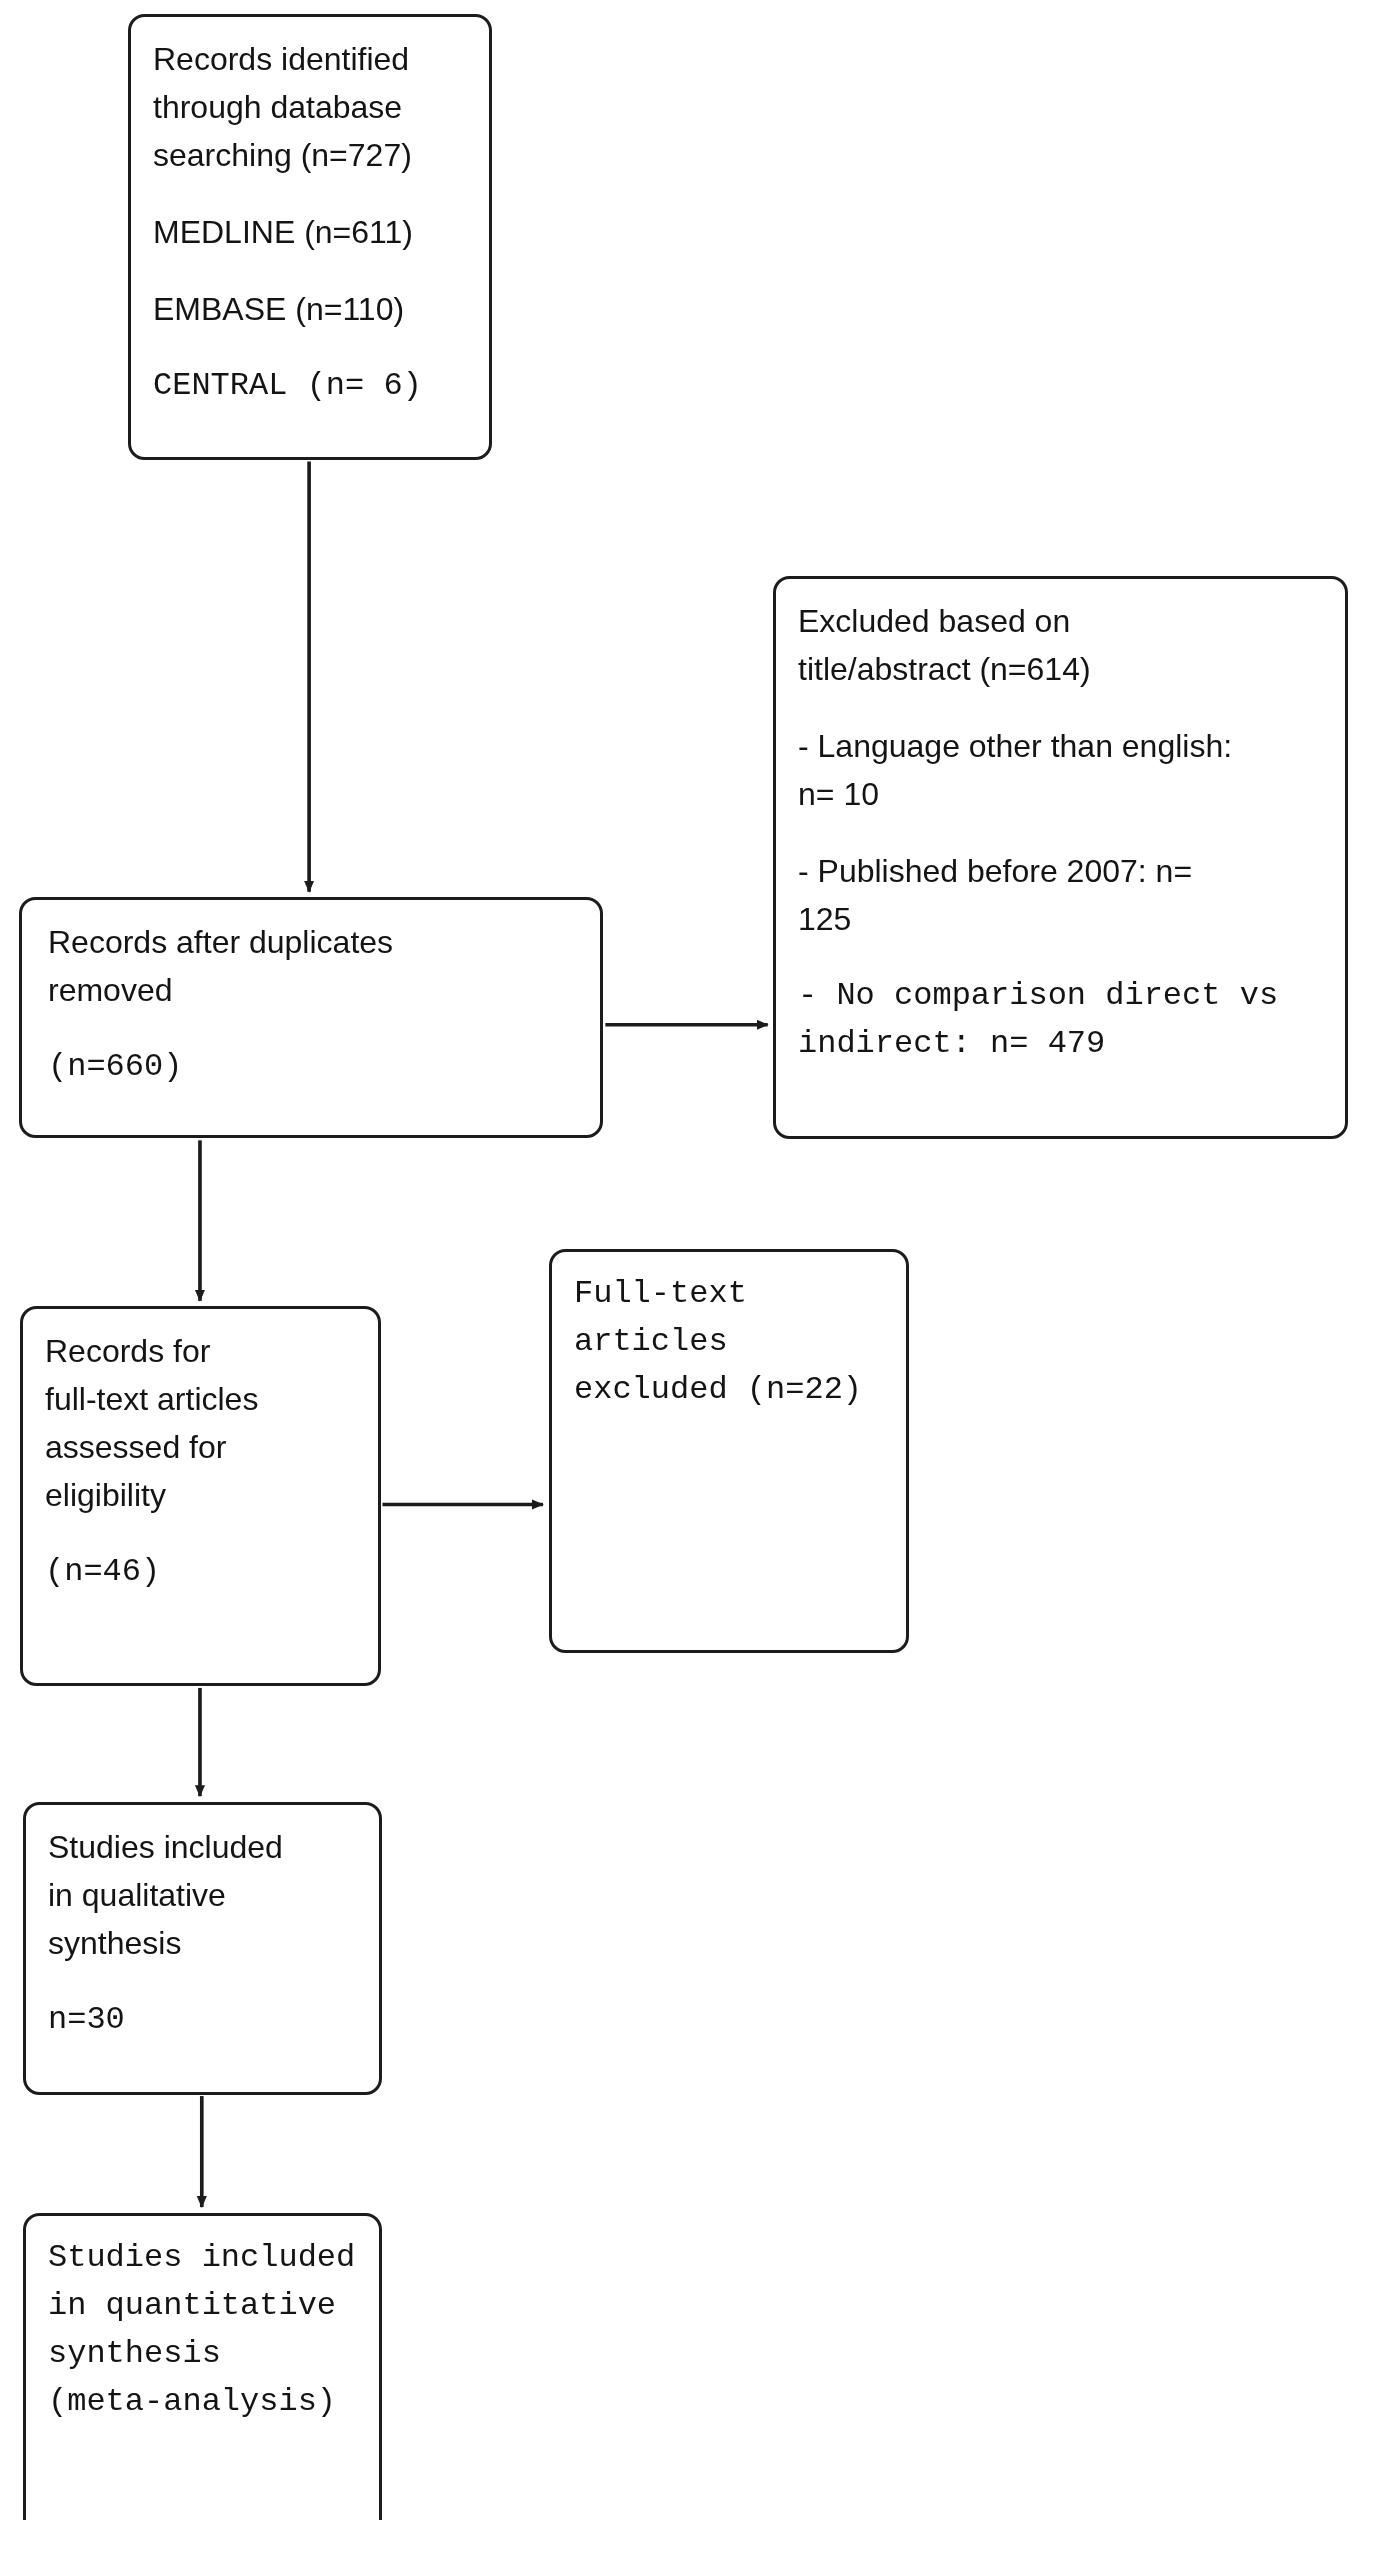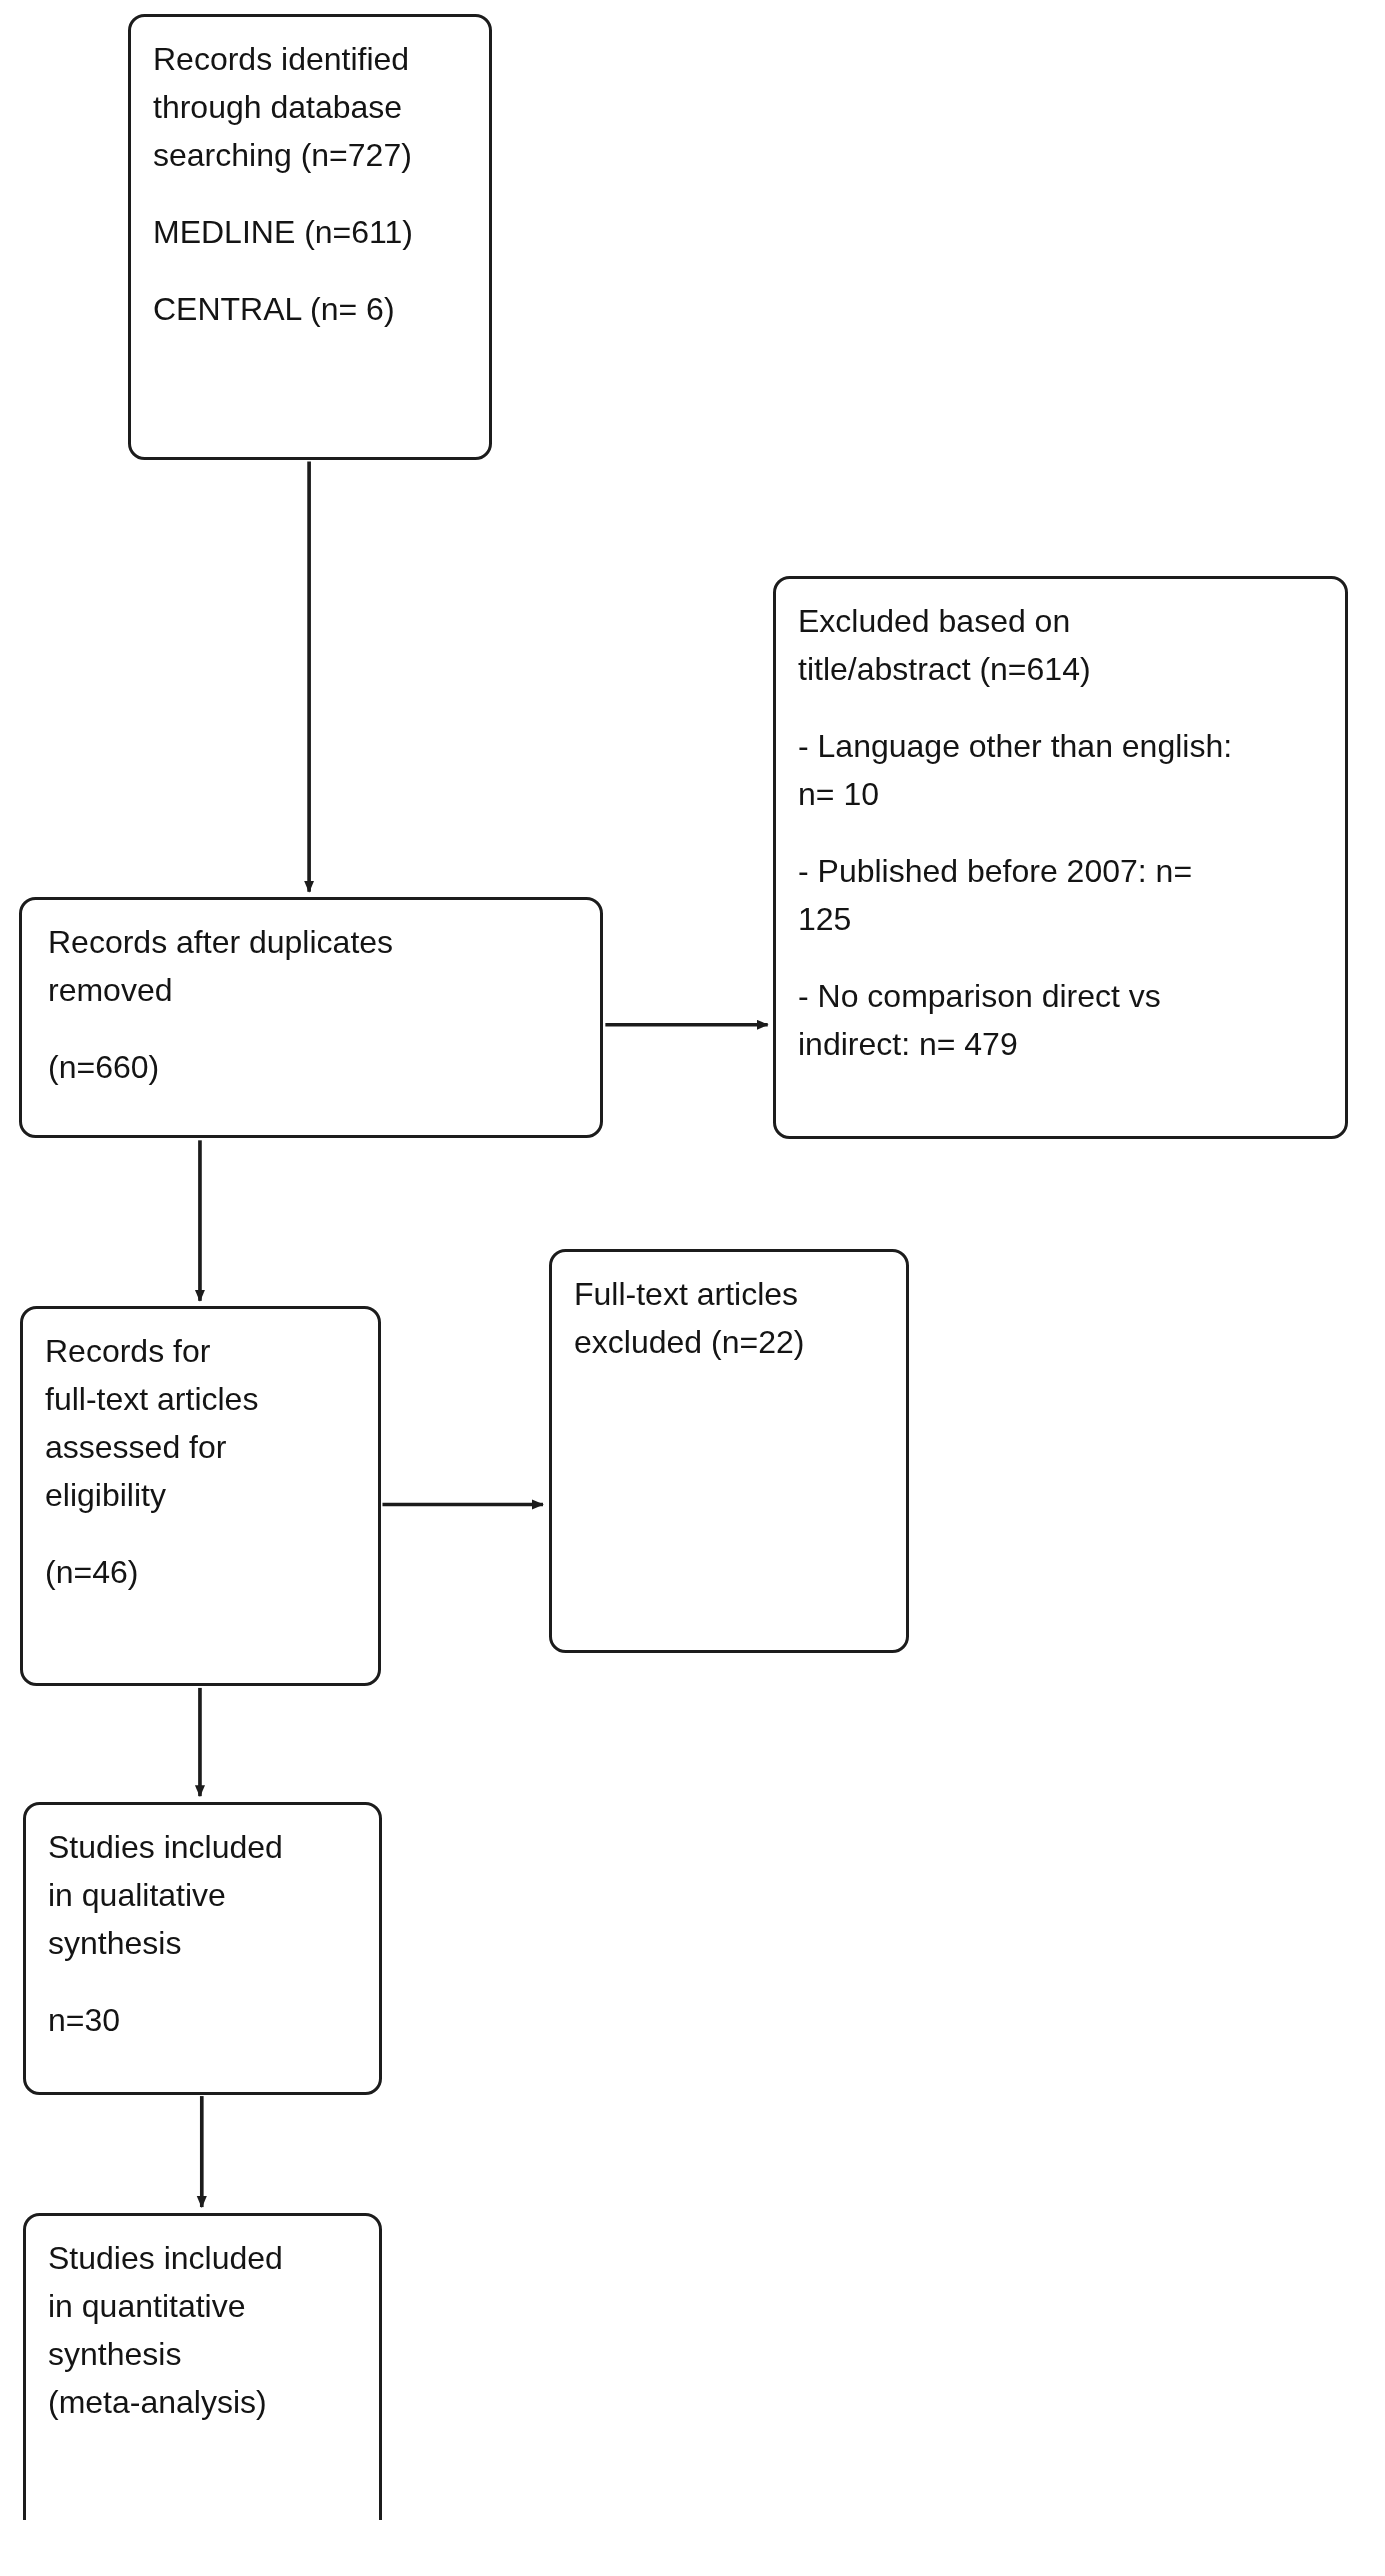--- a/index.html
+++ b/index.html
@@ -25,20 +25,21 @@
     font-size: 32px;
     line-height: 48px;
     letter-spacing: 0px;
   }
   .box p {
     margin: 0 0 29px 0;
     white-space: pre-line;
   }
   .box p:last-child {
     margin-bottom: 0;
+    font-family: Liberation Mono, monospace;
   }
   svg.connectors {
     position: absolute;
     left: 0;
     top: 0;
     width: 1385px;
     height: 2576px;
     pointer-events: none;
   }
   svg.connectors line {
@@ -63,20 +64,21 @@
     <line x1="417" y1="1640" x2="592" y2="1640" marker-end="url(#arrowhead)"></line>
     <line x1="218" y1="1840" x2="218" y2="1958" marker-end="url(#arrowhead)"></line>
     <line x1="220" y1="2285" x2="220" y2="2406" marker-end="url(#arrowhead)"></line>
   </svg>
 
   <div class="box" style="left:128px; top:13.8px; width:364px; height:446px;">
     <p>Records identified
 through database
 searching (n=727)</p>
     <p>MEDLINE (n=611)</p>
+    <p>EMBASE (n=110)</p>
     <p>CENTRAL (n= 6)</p>
   </div>
 
   <div class="box" style="left:19px; top:897px; width:584px; height:241px;padding-left:26px;">
     <p>Records after duplicates
 removed</p>
     <p>(n=660)</p>
   </div>
 
   <div class="box" style="left:773px; top:576px; width:575px; height:563px;">

